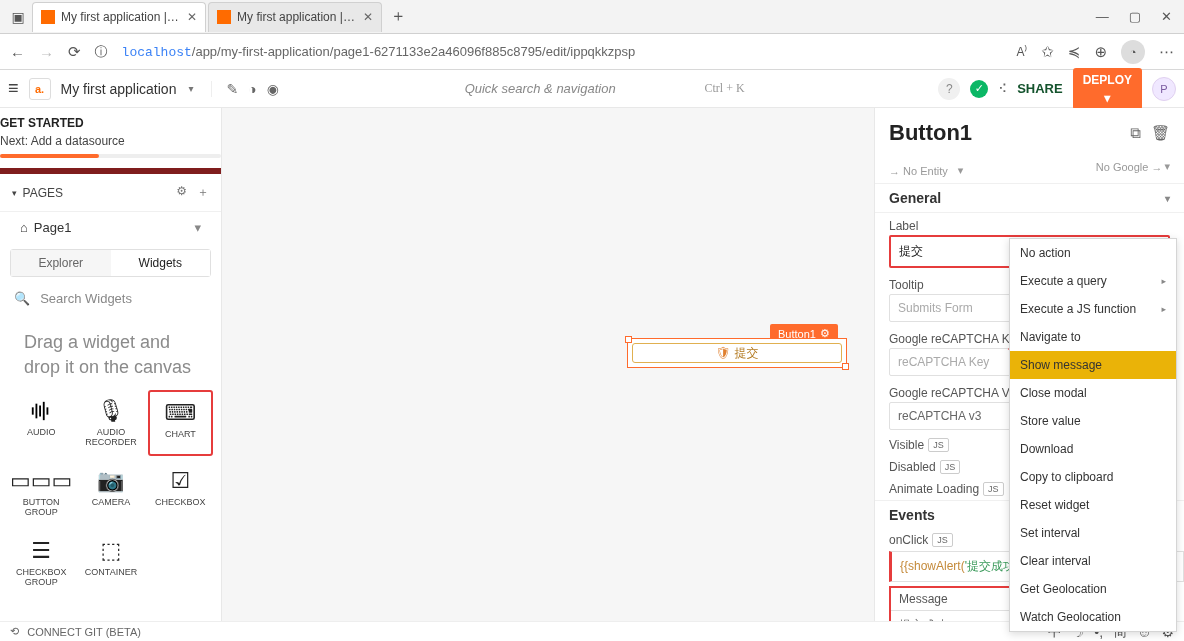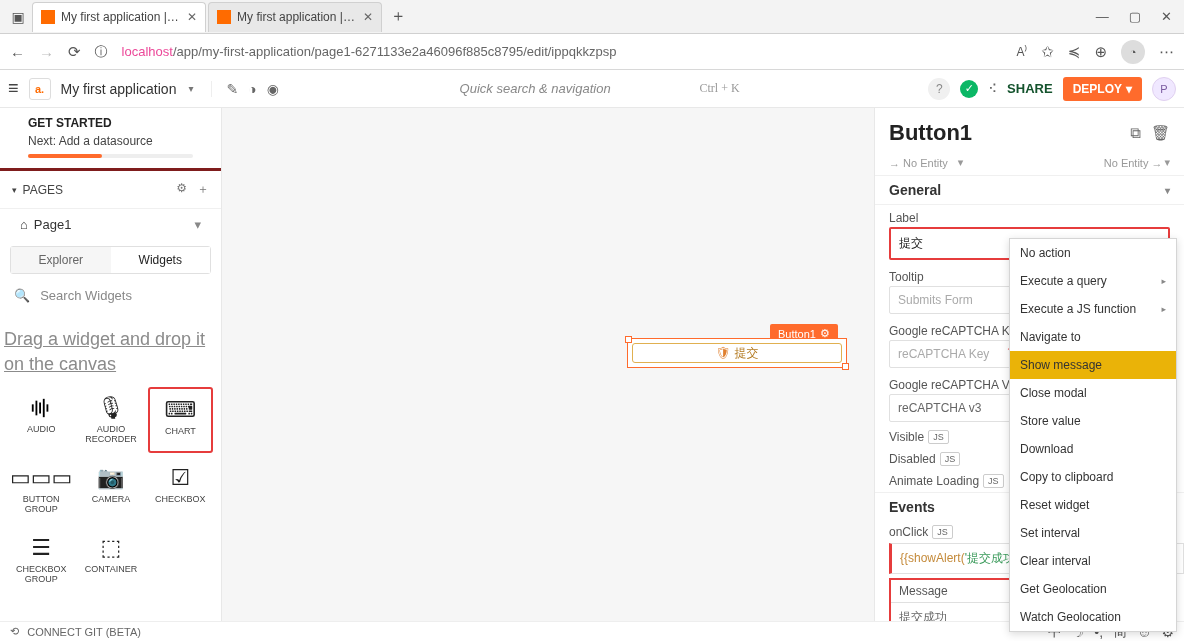--- a/index.html
+++ b/index.html
@@ -11,61 +11,61 @@
 .tab { display: flex; align-items: center; height: 30px; padding: 0 8px; background: #fff; border: 1px solid #d0d0d0; border-bottom:none; border-radius:4px 4px 0 0; font-size: 12px; color:#444; max-width: 180px; margin-right:2px;}
 .tab .favicon { width:14px;height:14px;background:#ff6b00;margin-right:6px;flex-shrink:0;}
 .tab .t { white-space:nowrap; overflow:hidden; text-overflow:ellipsis; width:120px;}
 .tab .x { margin-left:6px;font-size:12px;color:#666;}
 .tab.inactive{background:#e8e8e8;}
 .newtab{width:28px;height:28px;display:flex;align-items:center;justify-content:center;color:#555;font-size:16px;}
 .win-controls{margin-left:auto;display:flex;gap:20px;padding-right:12px;color:#555;font-size:13px;}
 .addr-bar {height:36px;background:#fff;border-bottom:1px solid #d8d8d8;display:flex;align-items:center;padding:0 10px;gap:14px;}
 .addr-bar .nav{color:#555;font-size:15px;}
 .addr-bar .url{flex:1;font-size:13px;color:#666;}
-.addr-bar .url .host{color:#ec4899;}
+.addr-bar .url .host{color:#3b82f6;font-family:Liberation Mono, monospace;}
 .addr-meta{display:flex;gap:14px;align-items:center;color:#555;}
 .addr-meta .ic{font-size:15px;}
 .avatar{width:24px;height:24px;border-radius:50%;background:#ddd;display:flex;align-items:center;justify-content:center;font-size:11px;}
 
 
 .app-header{height:38px;background:#fff;border-bottom:1px solid #e8e8e8;display:flex;align-items:center;padding:0 8px;gap:10px;}
 .hamburger{font-size:18px;color:#444;}
 .app-logo{width:22px;height:22px;background:#fff;border:1px solid #ddd;border-radius:3px;display:flex;align-items:center;justify-content:center;font-size:11px;color:#ff6b00;font-weight:bold;}
 .app-name{font-size:14px;color:#333;}
 .chev{font-size:10px;color:#777;margin-left:2px;}
 .header-tools{display:flex;gap:10px;margin-left:8px;color:#666;font-size:14px;border-left:1px solid #eee;padding-left:14px;}
 .search-center{margin-left:auto;margin-right:auto;flex:0 0 280px;display:flex;align-items:center;color:#888;font-size:13px;font-style:italic;}
 .ctrlk{font-style:normal;font-size:12px;color:#999;margin-left:auto;font-family:Liberation Serif, serif;}
 .help-circle{width:22px;height:22px;border-radius:50%;background:#f0f0f0;display:flex;align-items:center;justify-content:center;color:#888;font-size:12px;margin-left:8px;}
 .header-right{display:flex;align-items:center;gap:10px;}
 .green-dot{width:18px;height:18px;border-radius:50%;background:#0bb765;display:flex;align-items:center;justify-content:center;color:#fff;font-size:11px;}
 .share-btn{font-size:13px;font-weight:bold;color:#14532d;}
-.deploy-btn{background:#ff6b2c;color:#fff;padding:5px 10px;border-radius:3px;font-size:12px;font-weight:bold;display:flex;align-items:center;gap:4px;}
+.deploy-btn{background:#ff6b2c;color:#fff;padding:5px 10px;border-radius:3px;font-size:12px;font-weight:bold;display:flex;align-items:center;gap:4px;flex-direction:column;}
 .p-badge{width:24px;height:24px;border-radius:50%;background:#f0e8ff;border:1px solid #e0d0f0;display:flex;align-items:center;justify-content:center;font-size:11px;color:#7a5aa0;}
 
 
 .workspace{position:absolute;top:108px;left:0;right:0;bottom:20px;display:flex;}
 .left-panel{width:222px;border-right:1px solid #e8e8e8;background:#fff;display:flex;flex-direction:column;overflow:hidden;}
-.get-started{border-bottom:3px solid #7f1d1d;padding:8px 28px 4px;}
+.get-started{border-bottom:6px solid #7f1d1d;padding:8px 0 4px;}
 .gs-title{font-size:12px;font-weight:bold;color:#222;}
 .gs-next{font-size:12px;color:#444;margin:4px 0;}
 .progress{height:4px;background:#eee;border-radius:2px;margin:6px 0;}
 .progress-fill{height:100%;width:45%;background:#ff6b2c;border-radius:2px;}
 .pages-head{display:flex;align-items:center;padding:10px 12px;border-bottom:1px solid #f0f0f0;font-size:12px;color:#444;}
 .pages-head .lbl{font-weight:500;}
 .pages-head .r{margin-left:auto;display:flex;gap:10px;color:#777;}
 .page-row{display:flex;align-items:center;padding:8px 20px;font-size:13px;color:#333;}
 .page-row .r{margin-left:auto;color:#888;}
 .expl-tabs{display:flex;margin:6px 10px;border:1px solid #e0e0e0;border-radius:3px;}
 .expl-tabs .t{flex:1;text-align:center;padding:6px;font-size:12px;color:#666;}
 .expl-tabs .t.active{background:#fff;color:#222;}
 .expl-tabs .t:not(.active){background:#f6f6f6;}
 .search-row{display:flex;align-items:center;padding:8px 14px;color:#888;font-size:13px;}
 .search-row .ic{margin-right:10px;}
-.drag-help{padding:16px 4px 6px;color:#8b8b8b;font-size:18px;line-height:1.4;text-decoration:underline;}
+.drag-help{padding:16px 24px 6px;color:#8b8b8b;font-size:18px;line-height:1.4;}
 .widgets-grid{display:grid;grid-template-columns:repeat(3,1fr);gap:4px;padding:4px 8px;}
 .wg{display:flex;flex-direction:column;align-items:center;justify-content:flex-start;padding:8px 2px;border-radius:3px;}
 .wg .ic{font-size:22px;height:26px;display:flex;align-items:center;color:#222;}
 .wg .lbl{font-size:9px;text-align:center;color:#444;margin-top:4px;line-height:1.1;}
 .wg.hl{border:2px solid #e63c3c;}
 .bottom-bar{position:absolute;left:0;right:0;bottom:0;height:20px;background:#ffffff;border-top:1px solid #eee;display:flex;align-items:center;padding:0 10px;}
 .bottom-left{display:flex;align-items:center;gap:8px;font-size:11px;color:#666;}
 .bottom-right{margin-left:auto;display:flex;gap:10px;font-size:14px;color:#555;align-items:center;}
 
 
@@ -76,21 +76,21 @@
 .sel-box::before{left:-3px;top:-3px;} .sel-box::after{right:-3px;bottom:-3px;}
 .btn-inner{position:absolute;left:4px;right:4px;top:4px;bottom:4px;border:1px solid #e0b050;border-radius:3px;background:#fff;display:flex;align-items:center;justify-content:center;font-size:12px;color:#b37a20;gap:4px;}
 .btn-inner .shield{color:#e08030;}
 
 
 .rpanel{width:310px;background:#fff;border-left:1px solid #e8e8e8;display:flex;flex-direction:column;padding:8px 0;position:relative;}
 .rp-head{display:flex;align-items:center;padding:4px 14px;}
 .rp-title{font-size:22px;font-weight:bold;color:#222;}
 .rp-icons{margin-left:auto;display:flex;gap:10px;color:#666;font-size:15px;}
 .entity-row{display:flex;padding:6px 14px;font-size:11px;color:#999;}
-.entity-row .l{display:flex;align-items:center;gap:10px;}
+.entity-row .l{display:flex;align-items:center;gap:10px;margin-top:8px;}
 .entity-row .r{margin-left:auto;display:flex;align-items:center;gap:2px;}
 .section-h{padding:6px 14px;font-size:14px;font-weight:600;color:#333;border-top:1px solid #f0f0f0;border-bottom:1px solid #f0f0f0;display:flex;align-items:center;}
 .section-h .ch{margin-left:auto;font-size:10px;color:#888;}
 .prop-label{padding:6px 14px 2px;font-size:12px;color:#555;}
 .prop-input{margin:0 14px 4px;border:1px solid #e0e0e0;border-radius:2px;padding:6px 8px;font-size:12px;color:#666;background:#fff;}
 .prop-input.ph{color:#aaa;}
 .prop-input.hl{border:2px solid #e63c3c;color:#222;}
 .prop-row{display:flex;align-items:center;padding:4px 14px;font-size:12px;color:#555;}
 .js-badge{border:1px solid #ccc;font-size:9px;padding:1px 4px;border-radius:2px;margin-left:4px;color:#666;}
 .onclick-val{margin:0 0 4px 14px;border:1px solid #e0e0e0;border-left:3px solid #e63c3c;padding:6px 8px;font-size:12px;}
@@ -275,21 +275,21 @@
           <span>⧉</span>
           <span>🗑</span>
         </div>
     </div>
     <div class="entity-row">
       <span class="l">
           <span>→ No Entity</span> 
           <span>▾</span>
         </span>
       <span class="r">
-          <span>No Entity →</span> 
+          <span>No Google →</span> 
           <span>▾</span>
         </span>
     </div>
     <div class="section-h">
         <span>General</span>
         <span class="ch">▾</span>
       </div>
     <div class="prop-label">Label</div>
     <div class="prop-input hl">提交</div>
     <div class="prop-label">Tooltip</div>

